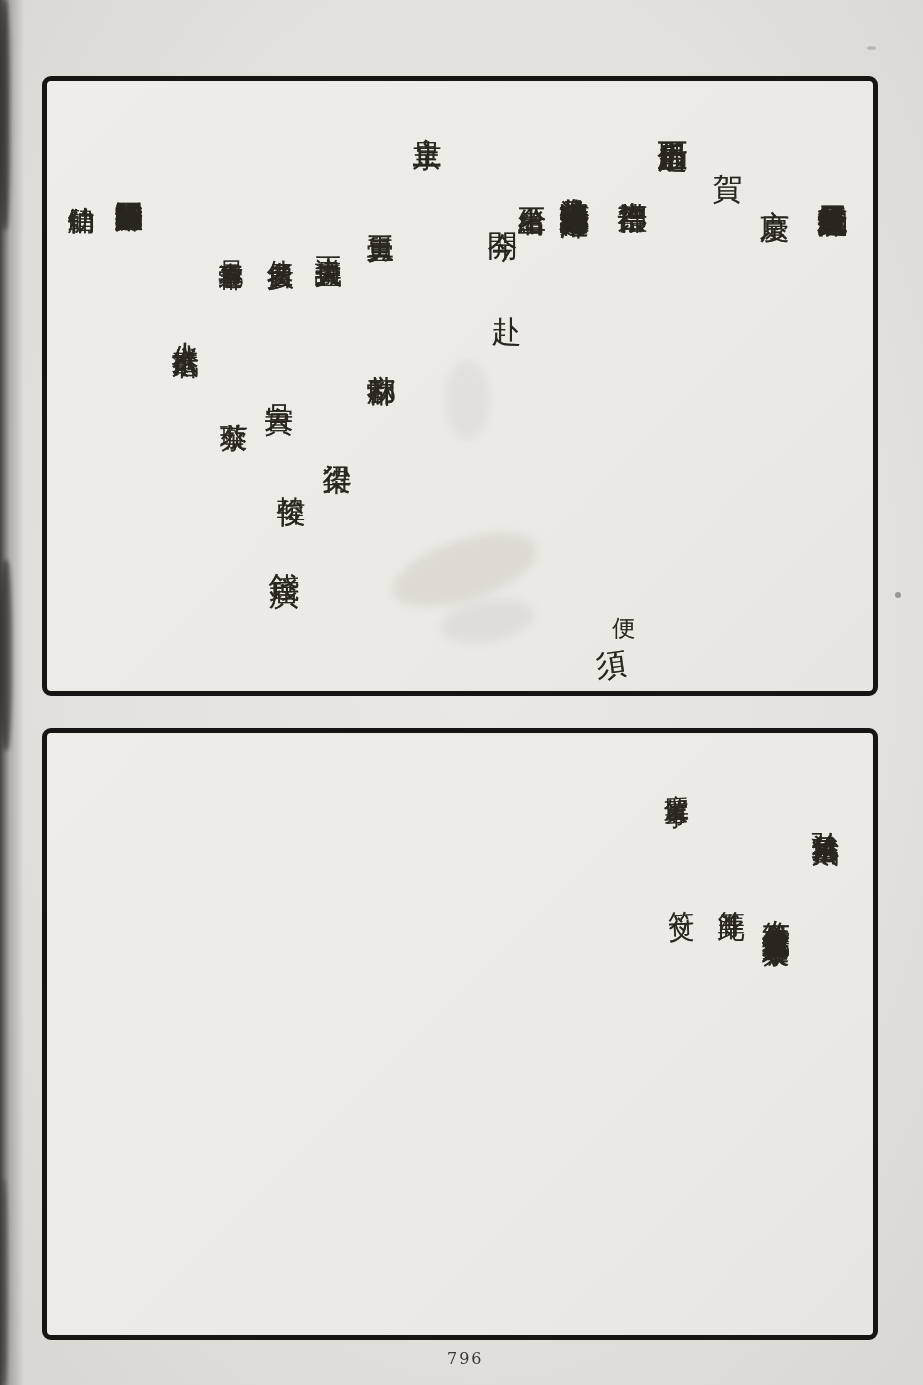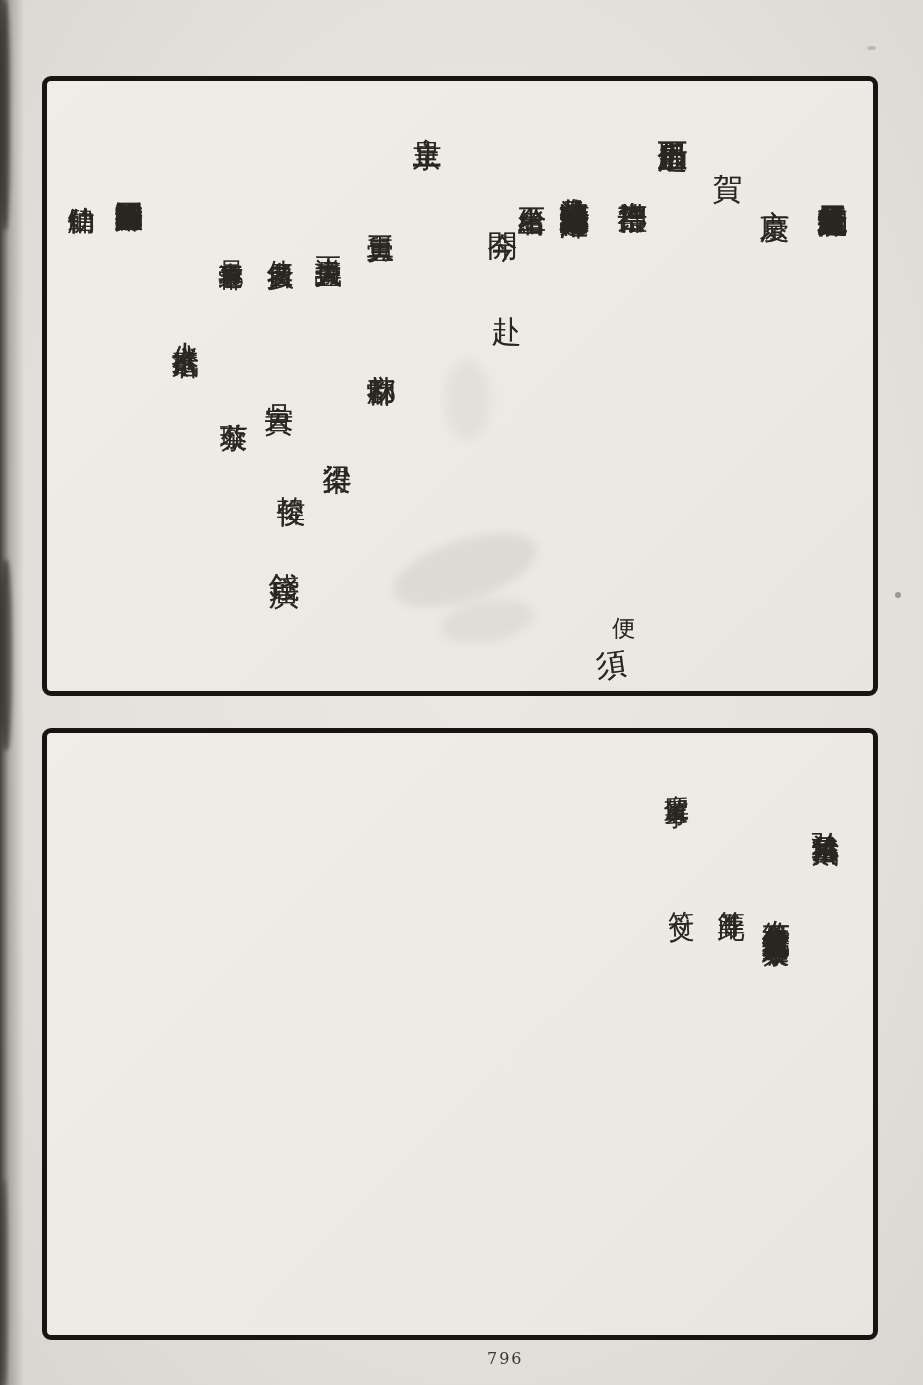--- a/index.html
+++ b/index.html
@@ -71,15 +71,15 @@
   <div class="vtext" style="left:171px;top:321px;font-size:27px;letter-spacing:2px;">人伴貳拾貳名</div>
   <div class="vtext" style="left:114px;top:181px;font-size:28px;">國王附搭蘇木肆阡觔胡椒壹阡觔㸃錫</div>
   <div class="vtext" style="left:67px;top:185px;font-size:27px;letter-spacing:1px;">肆伯觔</div>
 
   <div class="vtext" style="left:811px;top:811px;font-size:27px;letter-spacing:1px;">弘治貳年玖月拾貳日</div>
   <div class="vtext" style="left:761px;top:898px;font-size:28px;letter-spacing:1.5px;">右符文付使者吳實及都通事蔡璇</div>
   <div class="vtext" style="left:717px;top:889px;font-size:27px;letter-spacing:2px;">等準此</div>
   <div class="vtext" style="left:661px;top:775px;font-size:25px;letter-spacing:3px;transform:rotate(-3deg);">慶賀等事</div>
   <div class="vtext" style="left:666px;top:891px;font-size:26px;letter-spacing:4px;transform:rotate(-3deg);">符文</div>
 
-  <div class="pagenum" style="left:447px;top:1349px;font-size:16px;margin-left:40px;">796</div>
+  <div class="pagenum" style="left:447px;top:1349px;font-size:16px;">796</div>
 
 </div>
 
 </body></html>

